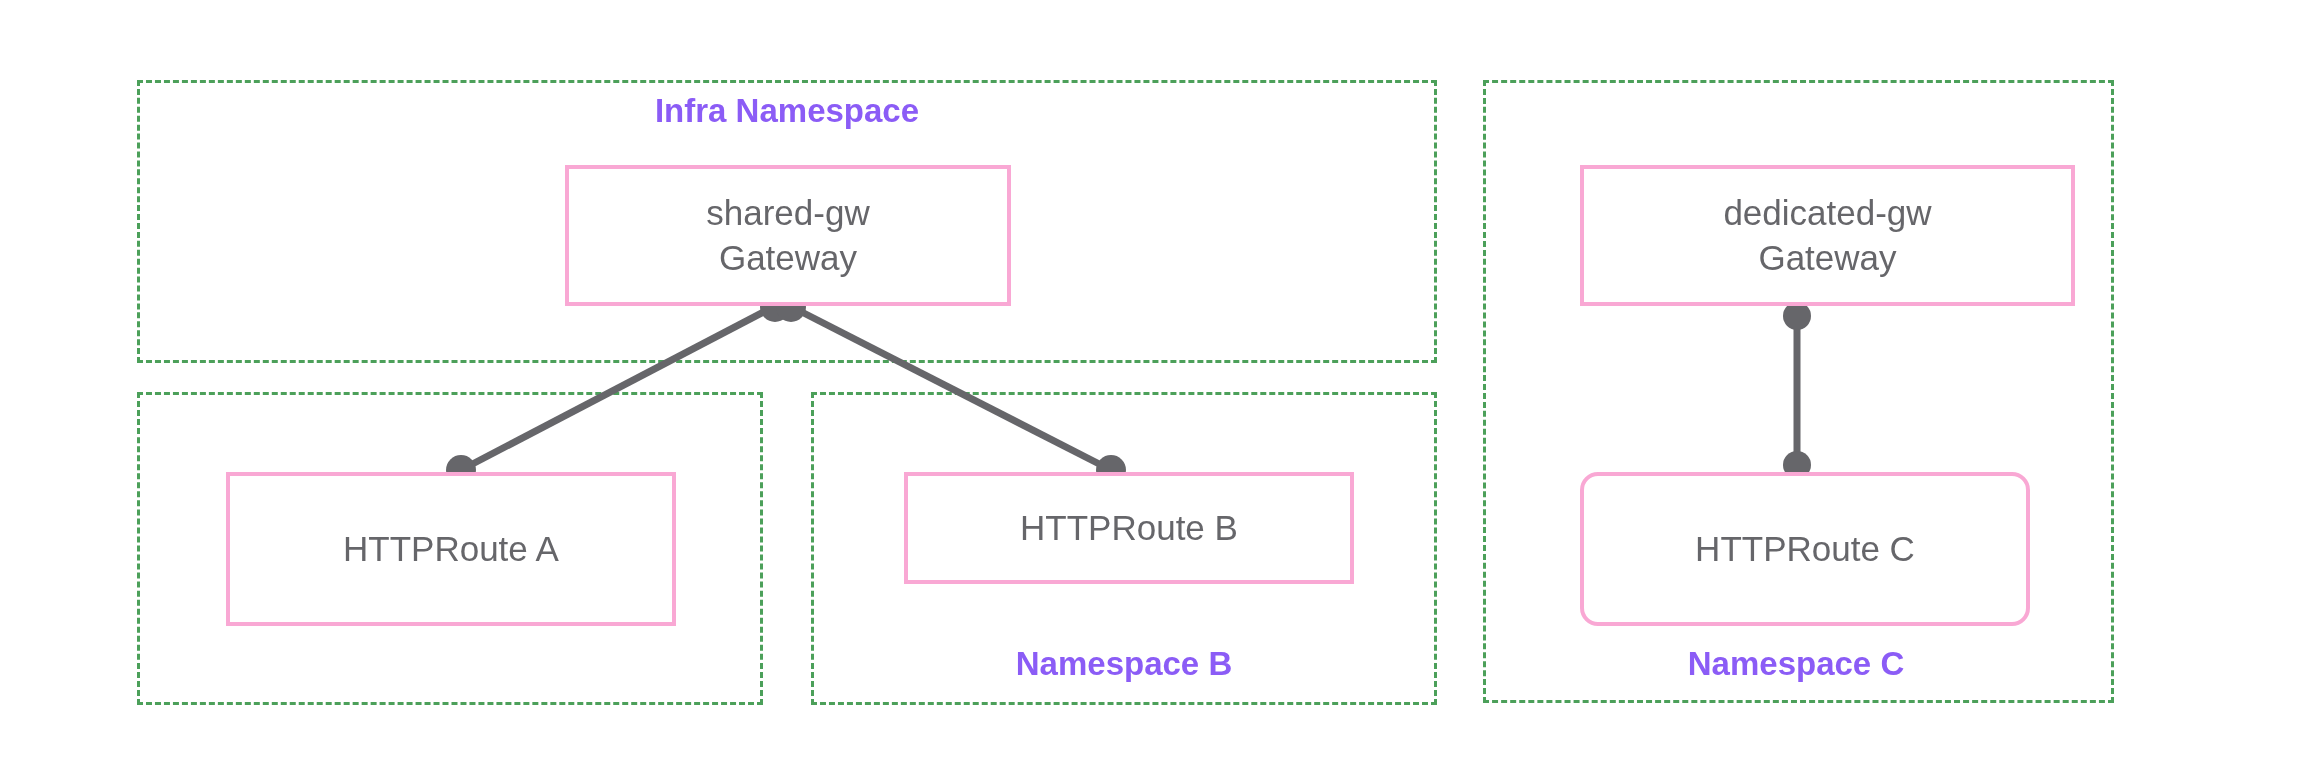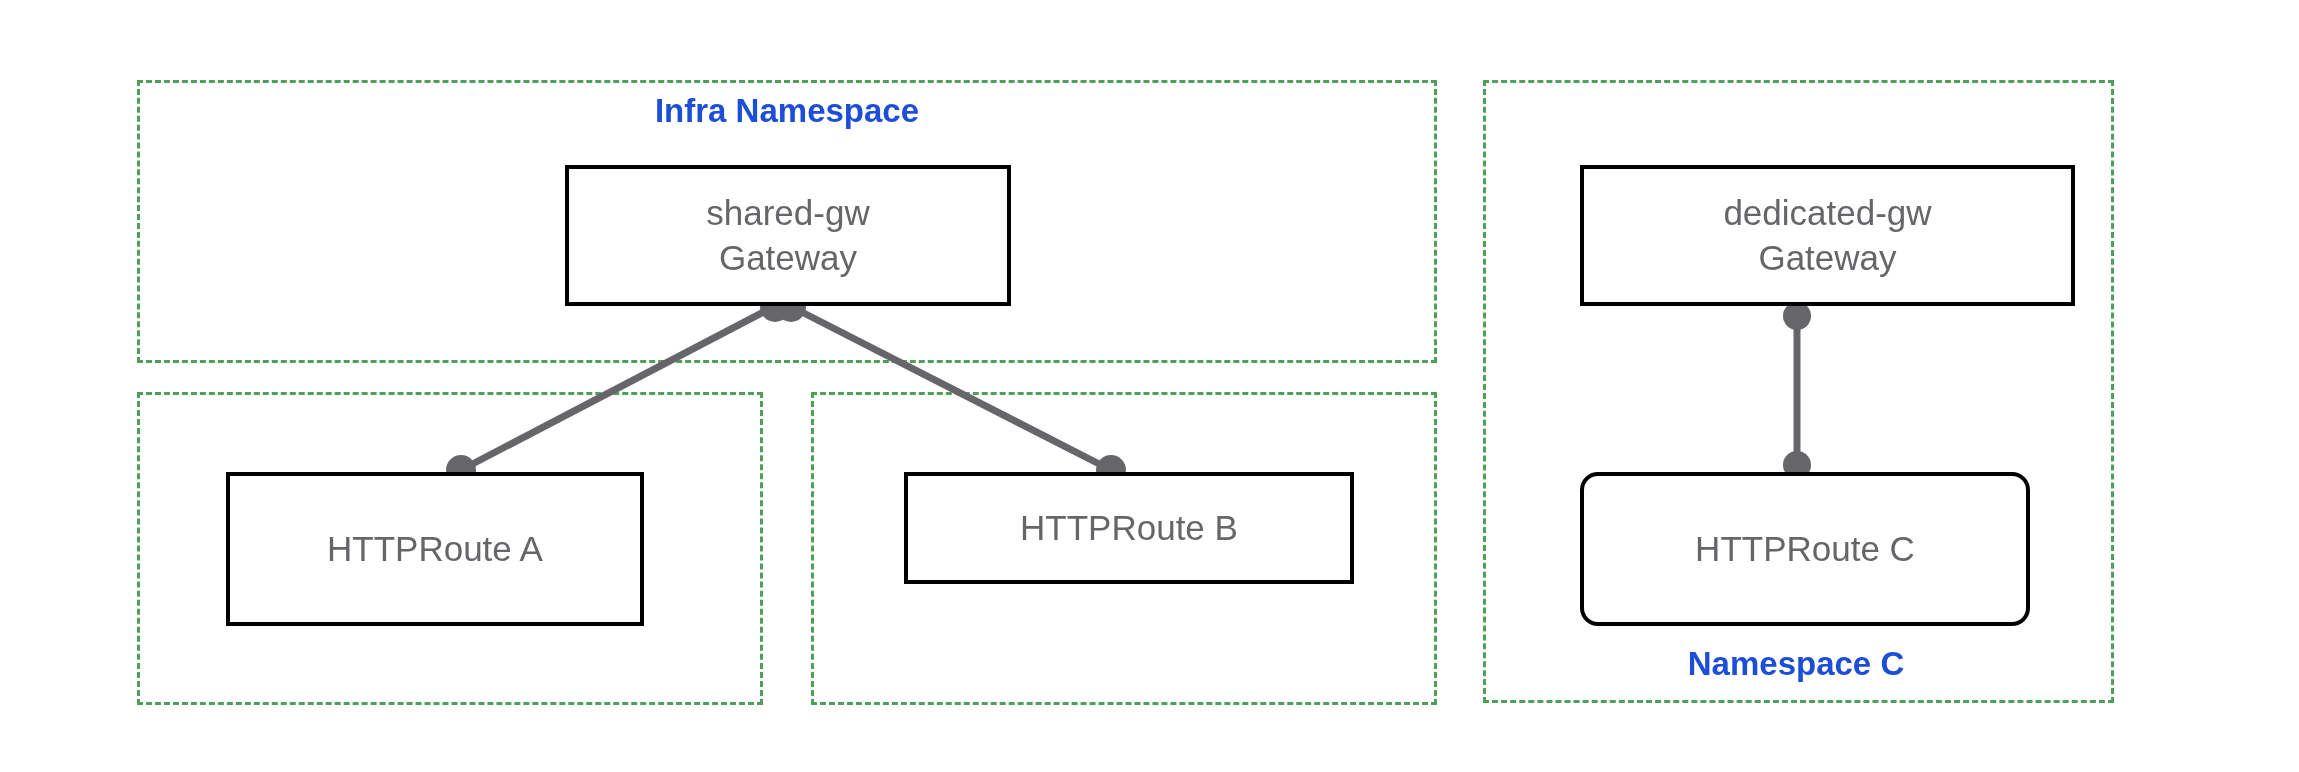--- a/index.html
+++ b/index.html
@@ -18,31 +18,31 @@
     overflow: hidden;
   }
   .ns-box {
     position: absolute;
     border: 3px dashed #4CA05A;
     box-sizing: border-box;
     background: transparent;
   }
   .ns-label {
     position: absolute;
-    color: #1d4ed8;
+    color: #8b5cf6;
     font-weight: bold;
     font-size: 33px;
     letter-spacing: 0px;
     white-space: nowrap;
     text-align: center;
     font-family: "Liberation Sans", sans-serif;
   }
   .node-box {
     position: absolute;
-    border: 4px solid #000000;
+    border: 4px solid #f9a8d4;
     box-sizing: border-box;
     background: #ffffff;
     display: flex;
     align-items: center;
     justify-content: center;
     text-align: center;
     color: #66666a;
     font-size: 35px;
     line-height: 1.28;
     font-family: "Liberation Sans", sans-serif;
@@ -69,20 +69,21 @@
 
   <div class="ns-box" style="left:137px; top:392px; width:626px; height:313px;"></div>
 
   <div class="ns-box" style="left:811px; top:392px; width:626px; height:313px;"></div>
 
   <div class="ns-box" style="left:1483px; top:80px; width:631px; height:623px;"></div>
 
   <div class="ns-label" style="left:137px; top:92px; width:1300px;">Infra Namespace</div>
 
 
+  <div class="ns-label" style="left:811px; top:645px; width:626px;">Namespace B</div>
 
   <div class="ns-label" style="left:1483px; top:645px; width:626px;">Namespace C</div>
 
   <svg id="edges" viewBox="0 0 2299 772" width="2299" height="772" xmlns="http://www.w3.org/2000/svg">
     <g stroke="#66666a" stroke-width="7" fill="#66666a" stroke-linecap="butt">
       <line x1="775" y1="306" x2="461" y2="470"></line>
       <line x1="790" y1="306" x2="1111" y2="470"></line>
       <line x1="1797" y1="307" x2="1797" y2="466"></line>
     </g>
     <g fill="#66666a">
@@ -98,21 +99,21 @@
   <div class="node-box" style="left:565px; top:165px; width:446px; height:141px;">
     <span class="node-text">shared-gw
 Gateway</span>
   </div>
 
   <div class="node-box" style="left:1580px; top:165px; width:495px; height:141px;">
     <span class="node-text">dedicated-gw
 Gateway</span>
   </div>
 
-  <div class="node-box" style="left:226px; top:472px; width:418px; height:154px;">
+  <div class="node-box" style="left:226px; top:472px; width:450px; height:154px;">
     <span class="node-text">HTTPRoute A</span>
   </div>
 
   <div class="node-box" style="left:904px; top:472px; width:450px; height:112px;">
     <span class="node-text">HTTPRoute B</span>
   </div>
 
   <div class="node-box" style="left:1580px; top:472px; width:450px; height:154px;border-radius:18px;">
     <span class="node-text">HTTPRoute C</span>
   </div>

